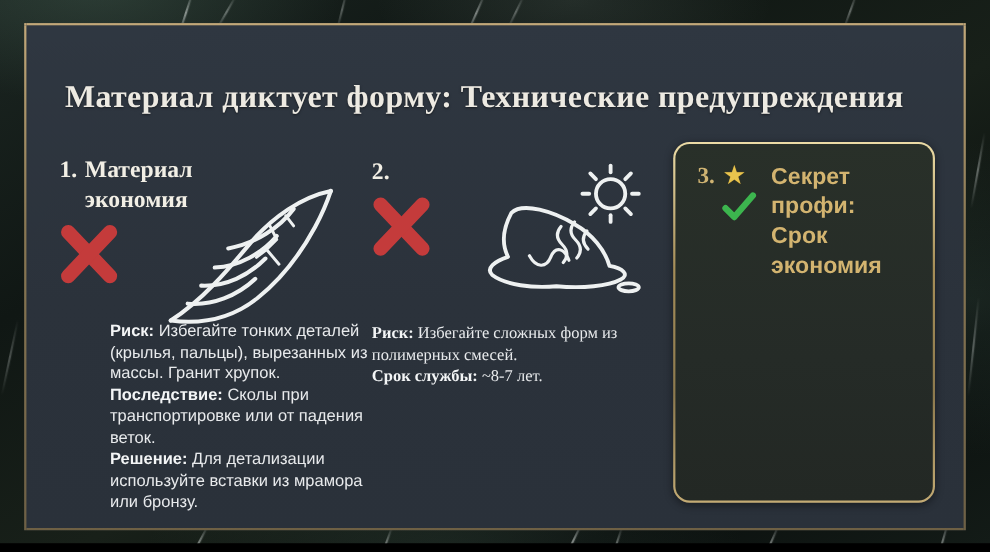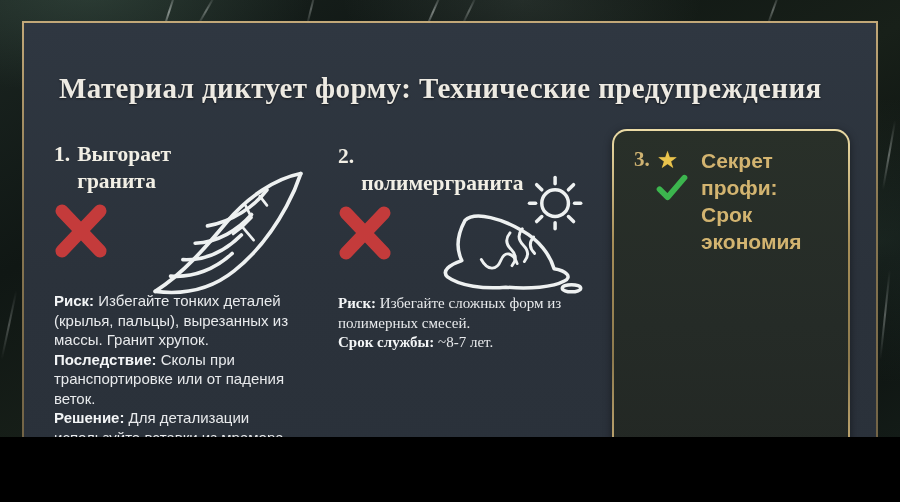--- a/index.html
+++ b/index.html
@@ -1,17 +1,17 @@
 <!DOCTYPE html>
 <html lang="ru"><head>
 <meta charset="utf-8">
 <style>
   html,body{margin:0;padding:0;background:#000;}
   .slide{
-    position:relative;width:900px;height:437px;overflow:hidden;
+    position:relative;width:900px;height:494px;overflow:hidden;
     font-family:"Liberation Sans",sans-serif;
     background:
       radial-gradient(ellipse 340px 160px at 10% -2%, rgba(86,118,102,0.30), transparent 65%),
       radial-gradient(ellipse 300px 140px at 58% 0%, rgba(140,160,150,0.16), transparent 60%),
       radial-gradient(ellipse 420px 220px at 98% 55%, rgba(70,100,88,0.22), transparent 65%),
       radial-gradient(ellipse 420px 180px at 45% 102%, rgba(80,110,96,0.20), transparent 65%),
       linear-gradient(152deg,#1b2521 0%,#101714 30%,#182019 55%,#0b100e 80%,#131b17 100%);
   }
   .vein{position:absolute;width:2px;filter:blur(.5px);
     background:linear-gradient(to bottom,transparent,rgba(238,244,241,var(--o,.45)),transparent);
@@ -29,21 +29,21 @@
   .col{position:absolute;width:262px;}
   .col1{left:30px;top:118px;}
   .col2{left:314px;top:120px;}
   .heading{display:flex;gap:7px;font-family:"Liberation Serif",serif;
     font-size:21.5px;font-weight:600;color:#f2efe5;line-height:27px;}
   .icons{position:relative;height:132px;}
   .xmark{position:absolute;left:-2px;top:4px;}
   .c1 .wingicon{position:absolute;left:92px;top:-28px;}
   .c2 .melticon{position:absolute;left:90px;top:-22px;}
   .body{position:absolute;left:0;width:248px;font-size:15px;line-height:19.5px;color:#e8eaec;}
-  .c1 .body{top:150px;}
+  .c1 .body{top:150px;margin-left:46px;}
   .c2 .body{top:151px;font-family:Liberation Serif, serif;}
   .body p{margin:0;}
   .lbl{font-weight:700;color:#f3f5f6;}
   .probox-wrap{
     position:absolute;left:588px;top:106px;width:238px;height:328px;
     border-radius:15px;padding:2px;box-sizing:border-box;
     background:linear-gradient(180deg,#ecdca6 0%,#a68e58 35%,#8d7a4e 70%,#c4ab74 100%);
     box-shadow:0 2px 8px rgba(0,0,0,.45);
   }
   .probox{
@@ -82,21 +82,21 @@
   <div class="vein" style="left:856px;top:474px;height:36px;--r:16deg;--o:.4;"></div>
   <div class="vein" style="left:8px;top:290px;height:70px;--r:12deg;--o:.25;"></div>
 
   <div class="panel">
 
     <h1 class="title">Материал диктует форму: Технические предупреждения</h1>
 
     <section class="col col1 c1">
       <div class="heading">
         <span class="num">1.</span>
-        <span class="htext"><span>Выгорает</span><br><span>гранита</span></span>
+        <span class="htext"><span>Материал</span><br><span>экономия</span></span>
       </div>
       <div class="icons">
         <svg class="xmark" width="58" height="64" viewBox="0 0 58 64">
           <g stroke="#c43b3b" stroke-width="13" stroke-linecap="round">
             <line x1="10" y1="12" x2="48" y2="52"></line>
             <line x1="48" y1="12" x2="10" y2="52"></line>
           </g>
         </svg>
         <svg class="wingicon" width="164" height="132" viewBox="0 0 160 128">
           <g fill="none" stroke="#eef1f1" stroke-width="3.6" stroke-linecap="round" stroke-linejoin="round">
@@ -114,21 +114,21 @@
       <div class="body">
         <p><span class="lbl">Риск:</span> <span>Избегайте тонких деталей (крылья, пальцы), вырезанных из массы. Гранит хрупок.</span></p>
         <p><span class="lbl">Последствие:</span> <span>Сколы при транспортировке или от падения веток.</span></p>
         <p><span class="lbl">Решение:</span> <span>Для детализации используйте вставки из мрамора или бронзу.</span></p>
       </div>
     </section>
 
     <section class="col col2 c2">
       <div class="heading">
         <span class="num">2.</span>
-        <span class="htext"><br><span>полимергранита</span></span>
+        <span class="htext"><br></span>
       </div>
       <div class="icons">
         <svg class="xmark" width="58" height="64" viewBox="0 0 58 64">
           <g stroke="#c43b3b" stroke-width="13" stroke-linecap="round">
             <line x1="10" y1="12" x2="48" y2="52"></line>
             <line x1="48" y1="12" x2="10" y2="52"></line>
           </g>
         </svg>
         <svg class="melticon" width="164" height="126" viewBox="0 0 160 122">
           <g fill="none" stroke="#eef1f1" stroke-width="3.4" stroke-linecap="round" stroke-linejoin="round">

